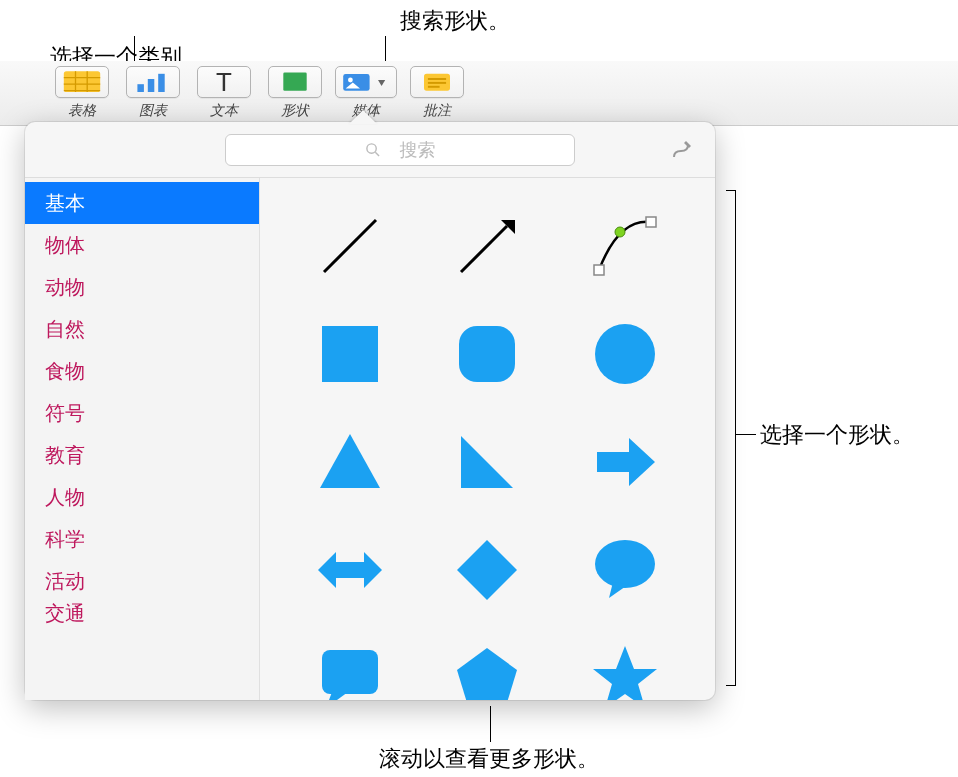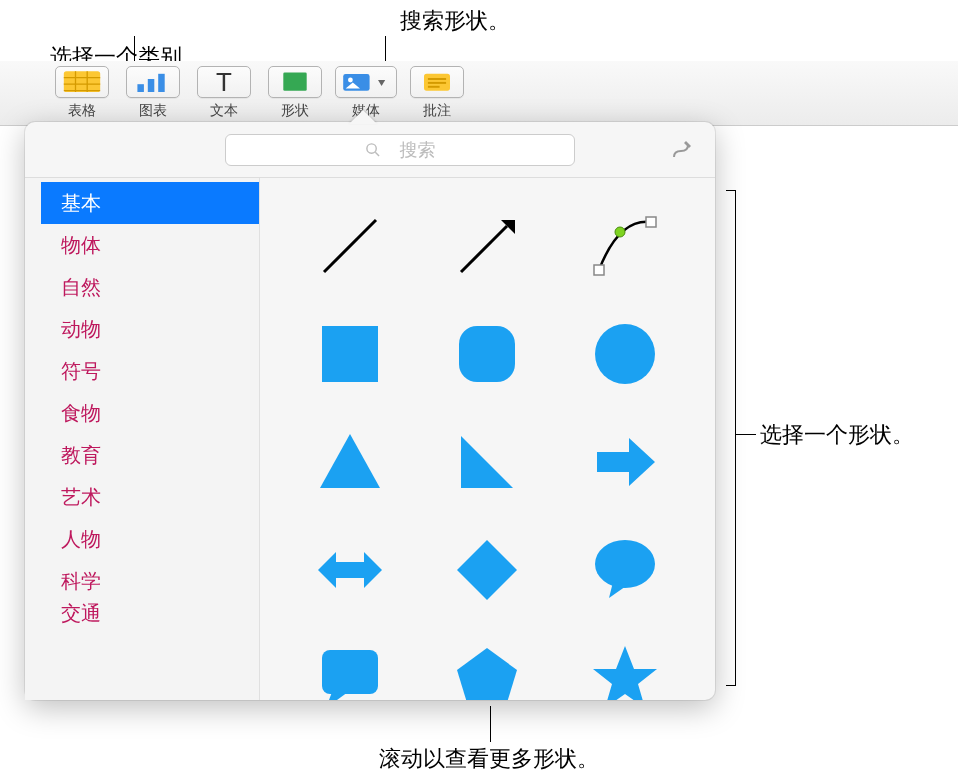--- a/index.html
+++ b/index.html
@@ -54,20 +54,21 @@
       border-radius: 5px;
       display: flex;
       align-items: center;
       justify-content: center;
       box-shadow: 0 1px 0 rgba(0,0,0,0.05);
     }
     .toolbar-btn .label {
       font-size: 14px;
       color: #444;
       margin-top: 4px;
+      font-style: italic;
     }
     .popover {
       position: absolute;
       left: 25px;
       top: 122px;
       width: 690px;
       height: 578px;
       background: #f6f6f6;
       border-radius: 10px;
       box-shadow: 0 8px 30px rgba(0,0,0,0.25), 0 0 0 1px rgba(0,0,0,0.08);
@@ -121,21 +122,20 @@
     .popover-body {
       display: flex;
       height: calc(100% - 56px);
     }
     .sidebar {
       width: 235px;
       background: #f4f4f4;
       border-right: 1px solid #e0e0e0;
       overflow: hidden;
       padding-top: 4px;
-      padding-left: 16px;
     }
     .sidebar-item {
       height: 42px;
       display: flex;
       align-items: center;
       padding-left: 20px;
       font-size: 20px;
       color: #be185d;
       cursor: default;
     }
@@ -267,28 +267,28 @@
     </div>
     <svg class="pen-icon" viewBox="0 0 26 26">
         <path d="M5 20 Q5 14 12 14 Q19 14 19 8" fill="none" stroke="#999" stroke-width="2"></path>
         <path d="M17 4 L22 9 L20 11 L15 6 Z" fill="#999"></path>
       </svg>
   </div>
   <div class="popover-body">
     <div class="sidebar">
       <div class="sidebar-item selected">基本</div>
       <div class="sidebar-item">物体</div>
+      <div class="sidebar-item">动物</div>
       <div class="sidebar-item">自然</div>
-      <div class="sidebar-item">动物</div>
+      <div class="sidebar-item">食物</div>
       <div class="sidebar-item">符号</div>
-      <div class="sidebar-item">食物</div>
       <div class="sidebar-item">教育</div>
-      <div class="sidebar-item">艺术</div>
       <div class="sidebar-item">人物</div>
       <div class="sidebar-item">科学</div>
+      <div class="sidebar-item">活动</div>
       <div class="sidebar-item partial">交通</div>
     </div>
     <div class="shape-grid">
 
       <div class="shape-cell">
         <svg viewBox="0 0 72 72">
             <line x1="10" y1="62" x2="62" y2="10" stroke="#000" stroke-width="3"></line>
           </svg>
       </div>
       <div class="shape-cell">

